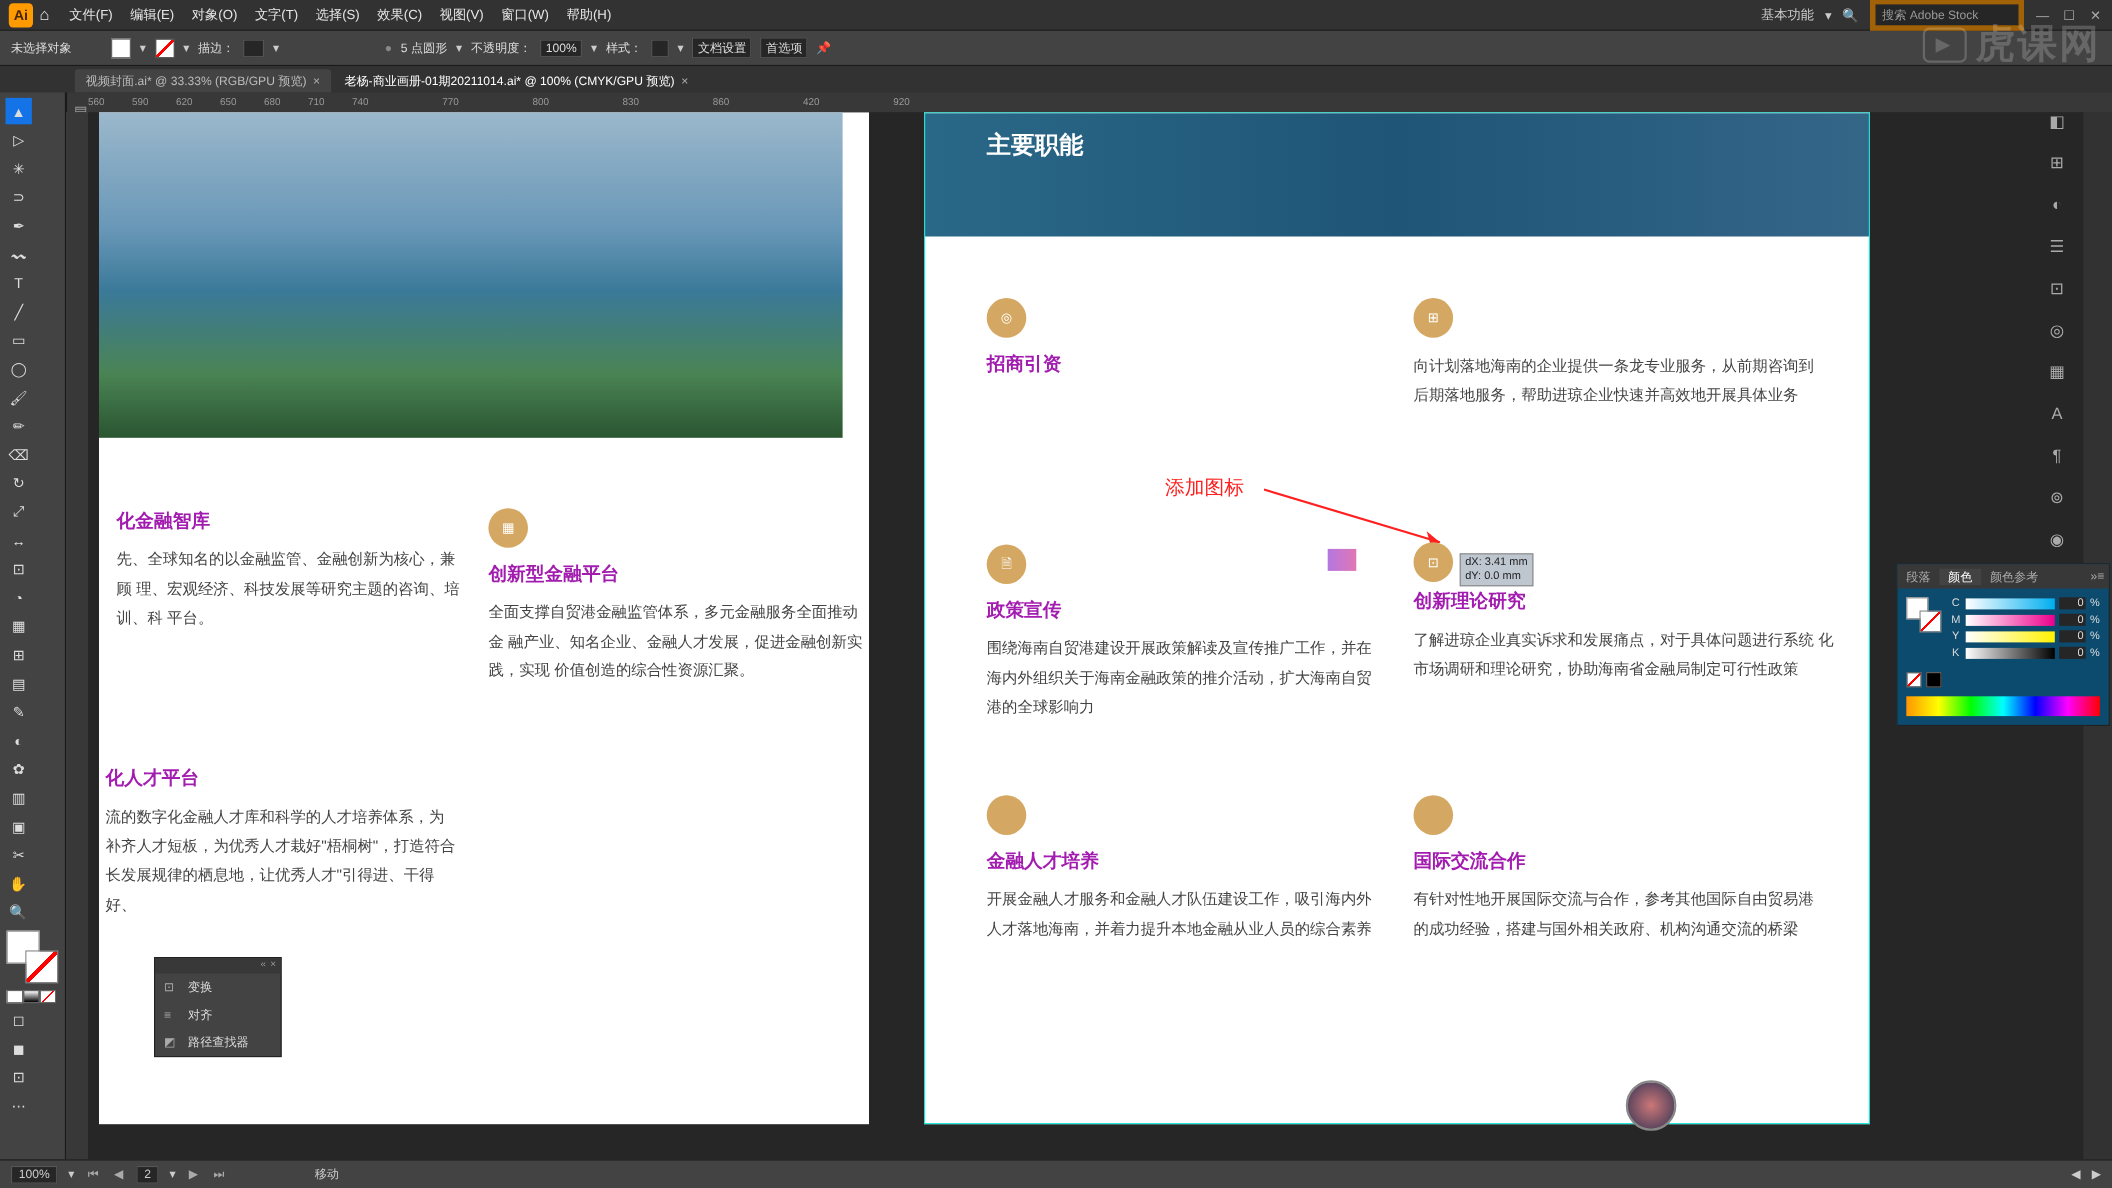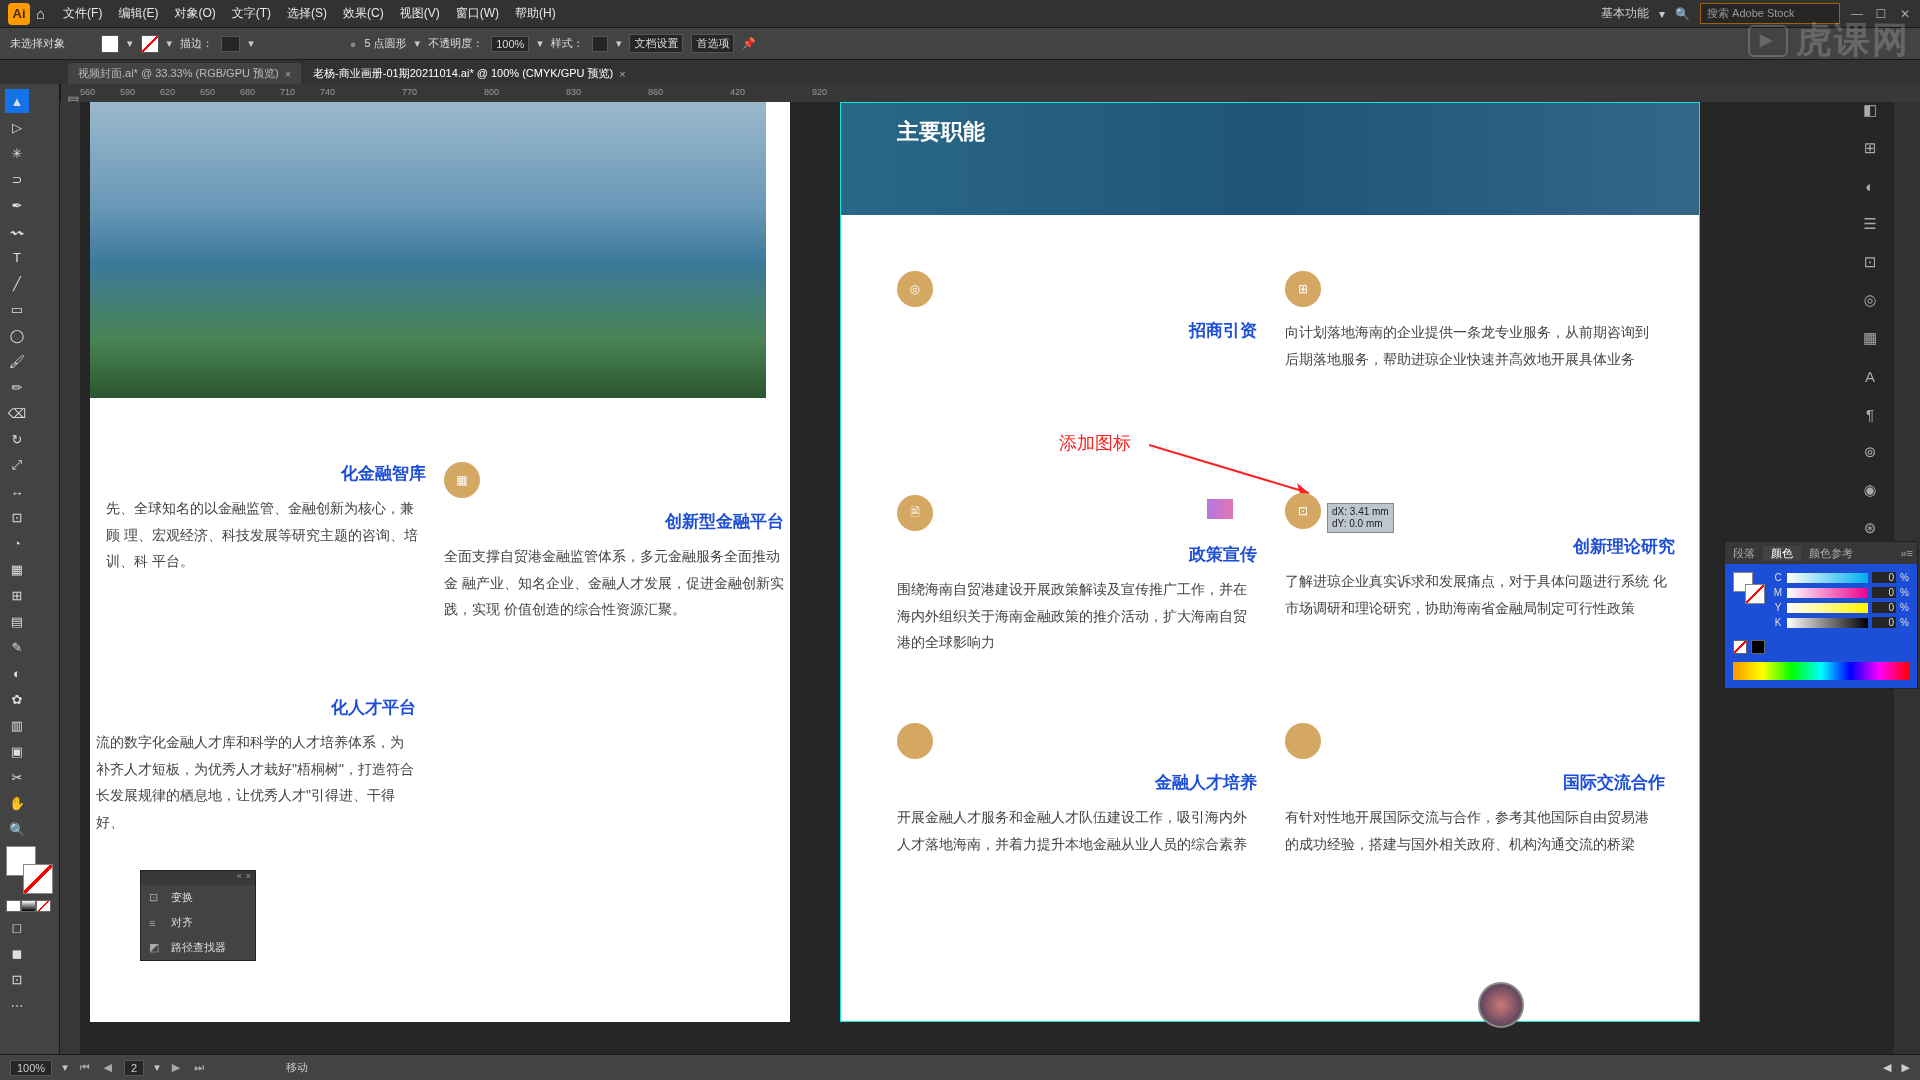--- a/index.html
+++ b/index.html
@@ -2,21 +2,21 @@
 <html><head>
 <meta charset="utf-8">
 <style>
 *{margin:0;padding:0;box-sizing:border-box;font-family:"Microsoft YaHei",sans-serif;}
 body{background:#323232;width:1920px;height:1080px;overflow:hidden;position:relative;color:#ccc;font-size:12px;}
 .menubar{background:#323232;height:28px;display:flex;align-items:center;padding:0 8px;border-bottom:1px solid #1a1a1a;}
 .menubar .logo{width:22px;height:22px;background:#ff9a00;border-radius:4px;margin-right:6px;display:flex;align-items:center;justify-content:center;color:#4b2500;font-weight:bold;font-size:13px;}
 .menubar .home{color:#e6e6e6;margin-right:10px;font-size:15px;}
 .menubar .menu-item{margin:0 8px;color:#e6e6e6;cursor:pointer;}
 .menubar .right{margin-left:auto;display:flex;align-items:center;gap:10px;}
-.menubar .search-box{background:#262626;border:1px solid #a16207;padding:2px 6px;width:140px;color:#999;font-size:11px;}
+.menubar .search-box{background:#262626;border:5px solid #a16207;padding:2px 6px;width:140px;color:#999;font-size:11px;}
 .menubar .win-btn{width:14px;height:14px;color:#aaa;display:flex;align-items:center;justify-content:center;}
 .ctrlbar{background:#434343;height:32px;display:flex;align-items:center;padding:0 10px;gap:8px;border-bottom:1px solid #1a1a1a;font-size:11px;}
 .ctrlbar .lbl{color:#ddd;}
 .ctrlbar .field{background:#262626;border:1px solid #555;padding:1px 4px;color:#ddd;}
 .ctrlbar .swatch{width:18px;height:18px;background:#fff;border:1px solid #555;}
 .ctrlbar .swatch2{width:18px;height:18px;background:linear-gradient(135deg,#fff 45%,#f00 45%,#f00 55%,#fff 55%);border:1px solid #555;}
 .tabbar{background:#323232;height:24px;display:flex;align-items:flex-end;padding-left:68px;}
 .tabbar .tab{background:#434343;padding:3px 10px;margin-right:2px;color:#bbb;font-size:11px;border-top-left-radius:3px;border-top-right-radius:3px;display:flex;align-items:center;gap:6px;}
 .tabbar .tab.active{background:#323232;color:#fff;}
 .tabbar .tab .close{color:#aaa;}
@@ -34,32 +34,32 @@
 .ruler-v{position:absolute;top:18px;left:60px;width:20px;bottom:0;background:#383838;overflow:hidden;}
 .canvas-area{position:absolute;top:18px;left:80px;right:26px;bottom:0;background:#262626;overflow:hidden;}
 .artboard{position:absolute;background:#fff;}
 .ab1{left:10px;top:0;width:700px;height:920px;}
 .ab2{left:760px;top:0;width:860px;height:920px;border:1px solid #12e6d8;}
 .photo1{width:676px;height:296px;background:linear-gradient(180deg,#9bb8cc 0%,#6a98b8 35%,#3b7999 55%,#4a8455 80%,#2a5530 100%);position:relative;}
 .photo2{position:absolute;top:0;left:0;right:0;height:112px;background:linear-gradient(90deg,#2a6888 0%,#1f5577 50%,#346688 100%);}
 .photo2 .ttl{color:#fff;font-size:22px;font-weight:bold;position:absolute;top:14px;left:56px;}
 .content-block{position:absolute;}
 .icon-circle{width:36px;height:36px;border-radius:50%;background:#d4a862;display:flex;align-items:center;justify-content:center;color:#fff;margin-bottom:12px;}
-.cb-title{color:#1d4ed8;font-size:17px;font-weight:bold;margin-bottom:10px;text-align:right;}
+.cb-title{color:#a21caf;font-size:17px;font-weight:bold;margin-bottom:10px;}
 .cb-body{color:#444;font-size:14px;line-height:1.9;}
 .annot{position:absolute;color:#ff2020;font-size:18px;font-weight:500;}
 .arrow{position:absolute;width:180px;height:70px;}
 .arrow svg{width:100%;height:100%;}
 .floating-sel{position:absolute;width:26px;height:20px;background:linear-gradient(90deg,#b477e0,#e077b4);}
 .dim-tip{position:absolute;background:#bec6d0;border:1px solid #888;color:#222;font-size:10px;padding:2px 4px;line-height:1.2;}
 .panel-dock{width:26px;background:#383838;border-left:1px solid #1a1a1a;display:flex;flex-direction:column;gap:6px;padding-top:6px;align-items:center;}
 .panel-dock .pbtn{width:20px;height:20px;color:#999;display:flex;align-items:center;justify-content:center;font-size:13px;}
 .right-panels{position:absolute;right:34px;top:98px;width:32px;display:flex;flex-direction:column;gap:14px;align-items:center;}
 .right-panels .pbtn{width:24px;height:24px;color:#aaa;display:flex;align-items:center;justify-content:center;font-size:15px;}
-.color-panel{position:absolute;right:2px;top:541px;width:194px;background:#1d4ed8;border:1px solid #222;z-index:50;}
+.color-panel{position:absolute;right:2px;top:512px;width:194px;background:#0c4a6e;border:1px solid #222;z-index:50;}
 .color-panel .tabs{display:flex;background:#383838;height:22px;align-items:center;font-size:11px;}
 .color-panel .tabs span{padding:0 8px;color:#aaa;}
 .color-panel .tabs span.act{background:#434343;color:#fff;}
 .color-panel .body{padding:8px;display:flex;gap:8px;}
 .color-panel .fs{width:32px;height:32px;position:relative;}
 .color-panel .fs .f{width:20px;height:20px;background:#fff;border:1px solid #888;position:absolute;}
 .color-panel .fs .s{width:20px;height:20px;background:linear-gradient(135deg,#fff 45%,#f00 45%,#f00 55%,#fff 55%);border:1px solid #888;position:absolute;bottom:0;right:0;}
 .color-panel .sliders{flex:1;}
 .color-panel .row{display:flex;align-items:center;gap:4px;margin-bottom:4px;}
 .color-panel .row .l{width:10px;text-align:center;color:#ddd;font-size:10px;}

